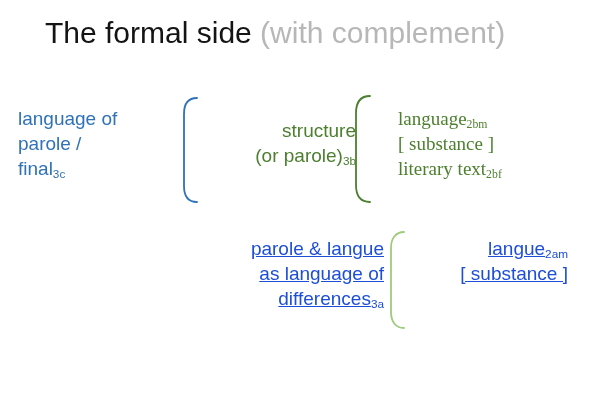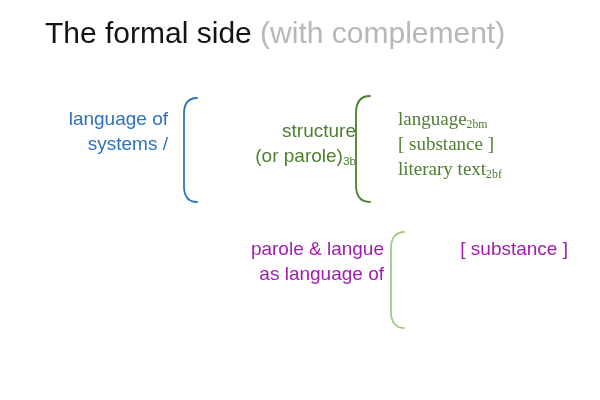--- a/index.html
+++ b/index.html
@@ -37,23 +37,23 @@
     position: absolute;
     font-size: 19px;
     line-height: 25px;
     white-space: nowrap;
   }
   .text-block .line {
     display: block;
   }
   .blue-text  { color: #2f72b8; }
   .dgreen-text { color: #4c7f2e; }
-  .lgreen-text { color: #a21caf; }
+  .lgreen-text { color: #1d4ed8; text-decoration: underline; }
 
-  .align-right  { text-align: right; }
+  .align-right  { text-align: left; }
   .align-center { text-align: right; }
 
   sub {
     font-size: 0.62em;
     line-height: 0;
     vertical-align: baseline;
     position: relative;
     bottom: -0.28em;
   }
 
@@ -112,21 +112,24 @@
 
 <div id="slide-title">
   <span class="title-main">The formal side</span><span>&nbsp;</span><span class="title-sub">(with complement)</span>
 </div>
 
 <div id="block-left-formal" class="text-block blue-text align-right">
   <span class="line">
     <span>language of</span>
   </span>
   <span class="line">
-    <span>systems /</span>
+    <span>parole /</span>
+  </span>
+  <span class="line">
+    <span>final</span><sub>3c</sub>
   </span>
 </div>
 
 <div id="brace-blue" class="brace">
   <svg width="18" height="108" viewBox="0 0 18 108">
     <path d="M16 2 C 7 2, 3 8, 3 18 L 3 90 C 3 100, 7 106, 16 106" fill="none" stroke="#2f72b8" stroke-width="1.8" stroke-linecap="round"></path>
   </svg>
 </div>
 
 <div id="block-structure" class="text-block dgreen-text align-center">
@@ -156,25 +159,31 @@
   </span>
 </div>
 
 <div id="block-parole-langue" class="text-block lgreen-text align-center">
   <span class="line">
     <span>parole &amp; langue</span>
   </span>
   <span class="line">
     <span>as language of</span>
   </span>
+  <span class="line">
+    <span>differences</span><sub>3a</sub>
+  </span>
 </div>
 
 <div id="brace-lgreen" class="brace">
   <svg width="18" height="100" viewBox="0 0 18 100">
     <path d="M16 2 C 8 2, 3 8, 3 18 L 3 82 C 3 92, 8 98, 16 98" fill="none" stroke="#9ecb7c" stroke-width="1.8" stroke-linecap="round"></path>
   </svg>
 </div>
 
 <div id="block-langue-substance" class="text-block lgreen-text align-center">
   <span class="line">
+    <span>langue</span><sub>2am</sub>
+  </span>
+  <span class="line">
     <span>[ substance ]</span>
   </span>
 </div>
 
 </body></html>

